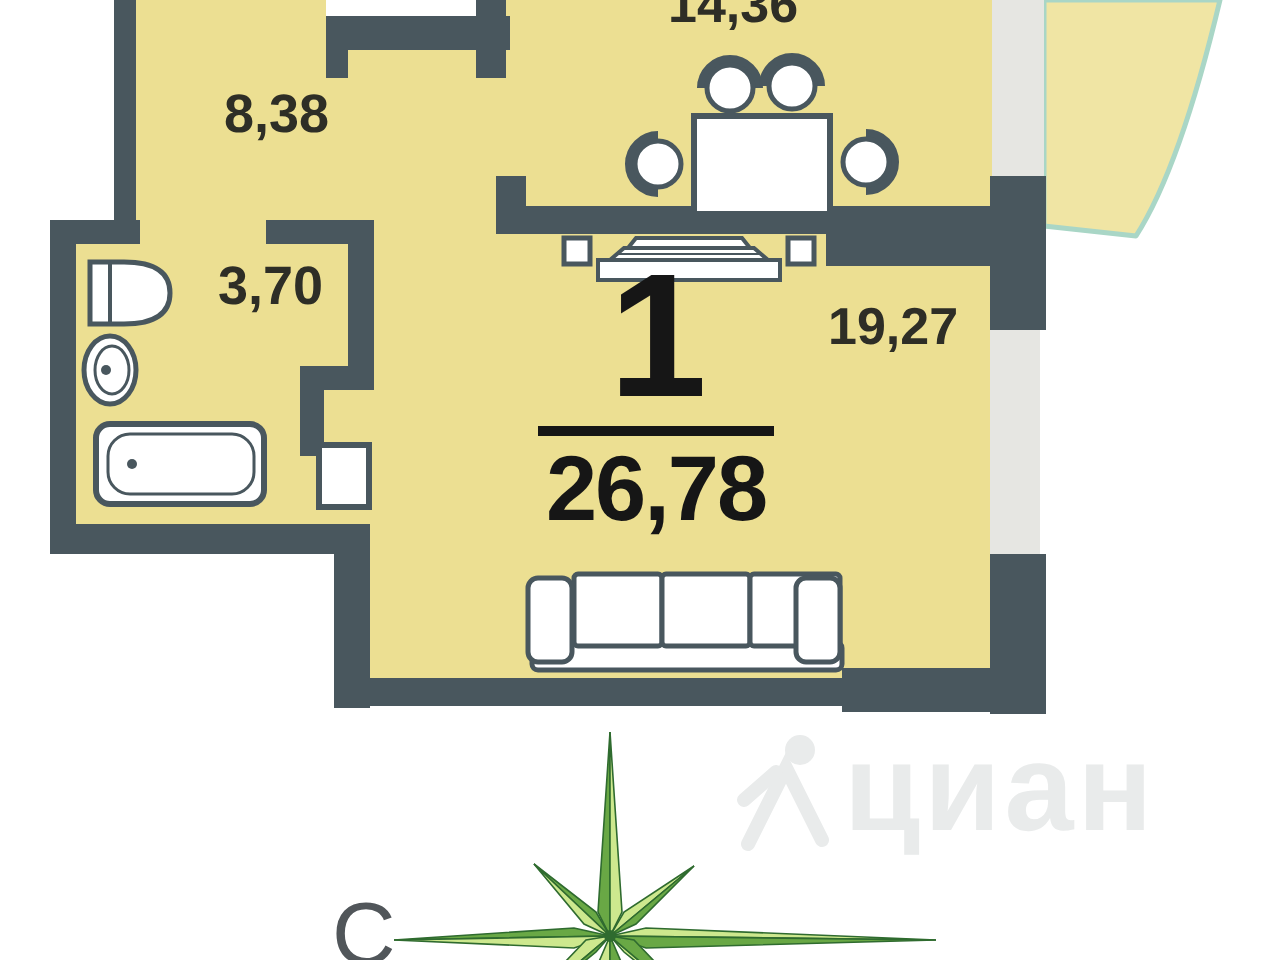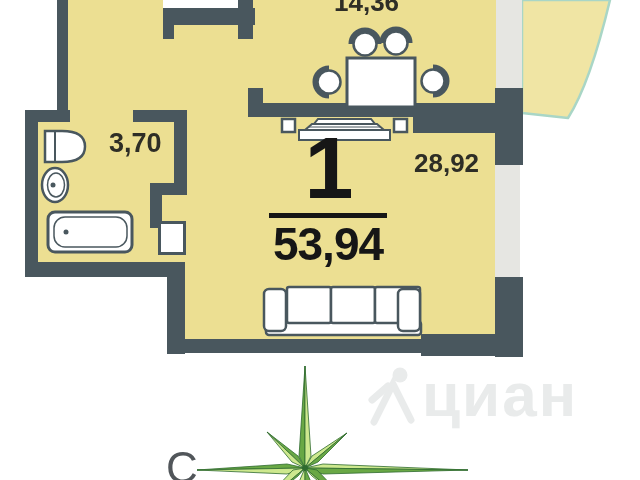--- a/index.html
+++ b/index.html
@@ -118,28 +118,29 @@
 
   <svg class="furn" style="left:262px;top:284px;" width="162" height="54" viewBox="0 0 162 54">
     <rect x="4" y="37" width="155" height="14" rx="3" fill="#ffffff" stroke="#49575e" stroke-width="2.5"></rect>
     <rect x="25" y="3" width="44" height="36" rx="2" fill="#ffffff" stroke="#49575e" stroke-width="2.5"></rect>
     <rect x="69" y="3" width="44" height="36" rx="2" fill="#ffffff" stroke="#49575e" stroke-width="2.5"></rect>
     <rect x="113" y="3" width="45" height="36" rx="2" fill="#ffffff" stroke="#49575e" stroke-width="2.5"></rect>
     <rect x="2" y="5" width="22" height="42" rx="5" fill="#ffffff" stroke="#49575e" stroke-width="2.5"></rect>
     <rect x="136" y="5" width="22" height="42" rx="5" fill="#ffffff" stroke="#49575e" stroke-width="2.5"></rect>
   </svg>
 
+  <div class="arealabel" style="left:112px;top:44px;font-size:27px;">8,38</div>
   <div class="arealabel" style="left:334px;top:-11px;font-size:26px;">14,36</div>
   <div class="arealabel" style="left:109px;top:130px;font-size:27px;">3,70</div>
-  <div class="arealabel" style="left:414px;top:150px;font-size:26px;">28,92</div>
+  <div class="arealabel" style="left:414px;top:150px;font-size:26px;">19,27</div>
 
   <div id="summary">
     <div class="one">1</div>
     <div class="fracline"></div>
-    <div class="total">53,94</div>
+    <div class="total">26,78</div>
   </div>
 
   <div id="watermark">
     <svg width="52" height="62" viewBox="0 0 52 62" style="position:absolute;left:0;top:4px;">
       <circle cx="34" cy="11" r="7.5" fill="#e9ebeb"></circle>
       <path d="M8 58 L27 20 L45 56" fill="none" stroke="#e9ebeb" stroke-width="7" stroke-linecap="round"></path>
       <path d="M6 36 L22 22" fill="none" stroke="#e9ebeb" stroke-width="7" stroke-linecap="round"></path>
     </svg>
     <div class="wmtext">циан</div>
   </div>

